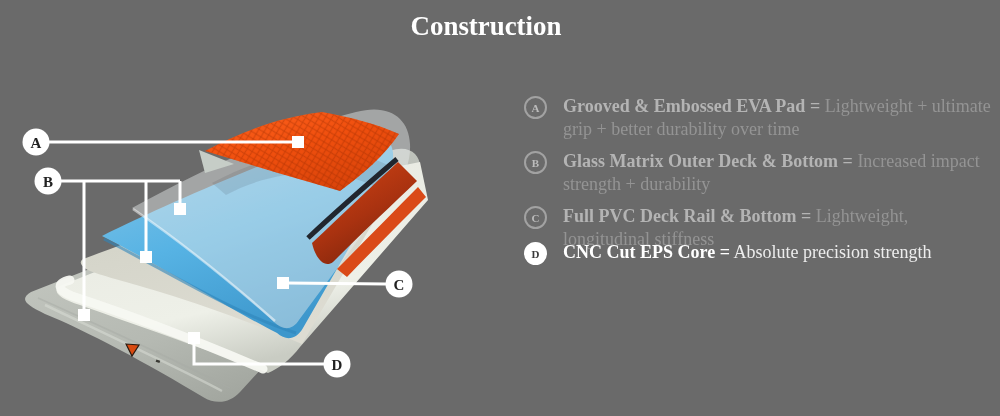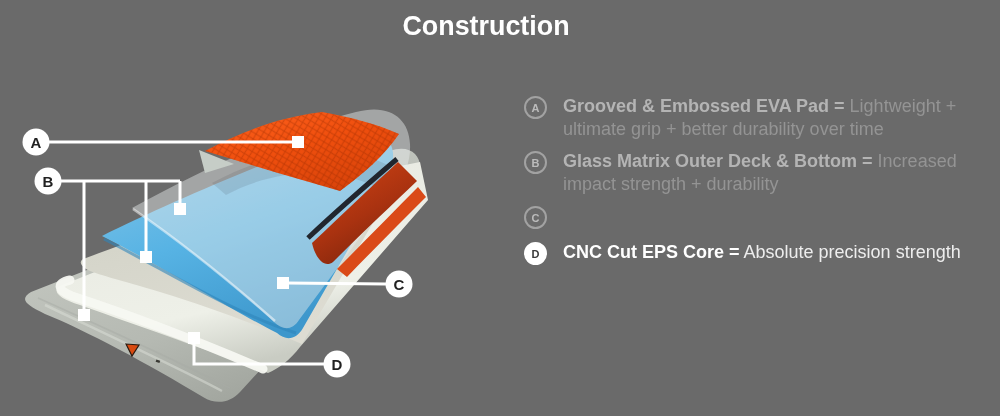--- a/index.html
+++ b/index.html
@@ -1,17 +1,17 @@
 <!DOCTYPE html>
 <html><head>
 <meta charset="utf-8">
 <style>
   html,body{margin:0;padding:0;background:#6a6a6a;}
   #stage{position:relative;width:1000px;height:416px;background:#6a6a6a;overflow:hidden;
-         font-family:Liberation Sans, sans-serif;}
+         font-family:Liberation Serif, serif;}
   
   #title{position:absolute;top:10px;left:0;width:972px;text-align:center;
          color:#ffffff;font-size:28px;font-weight:bold;letter-spacing:0px;
          transform:scaleX(.96);transform-origin:center;}
   
   #diagram{position:absolute;top:0;left:0;}
   
   #legend{position:absolute;left:524px;top:0;width:470px;}
   .legend-row{position:absolute;left:0;display:flex;align-items:flex-start;}
   .legend-row .badge{flex:0 0 auto;width:19px;height:19px;border-radius:50%;
@@ -156,20 +156,24 @@
     </div>
     <div class="legend-row" id="row-b">
       <div class="badge">B</div>
       <div class="txt">
         <span class="nm">Glass Matrix Outer Deck &amp; Bottom =</span>
         <span class="ds">Increased impact strength + durability</span>
       </div>
     </div>
     <div class="legend-row" id="row-c">
       <div class="badge">C</div>
+      <div class="txt">
+        <span class="nm">Full PVC Deck Rail &amp; Bottom =</span>
+        <span class="ds">Lightweight, longitudinal stiffness</span>
+      </div>
     </div>
     <div class="legend-row highlight" id="row-d">
       <div class="badge">D</div>
       <div class="txt">
         <span class="nm">CNC Cut EPS Core =</span>
         <span class="ds">Absolute precision strength</span>
       </div>
     </div>
   </div>
 

